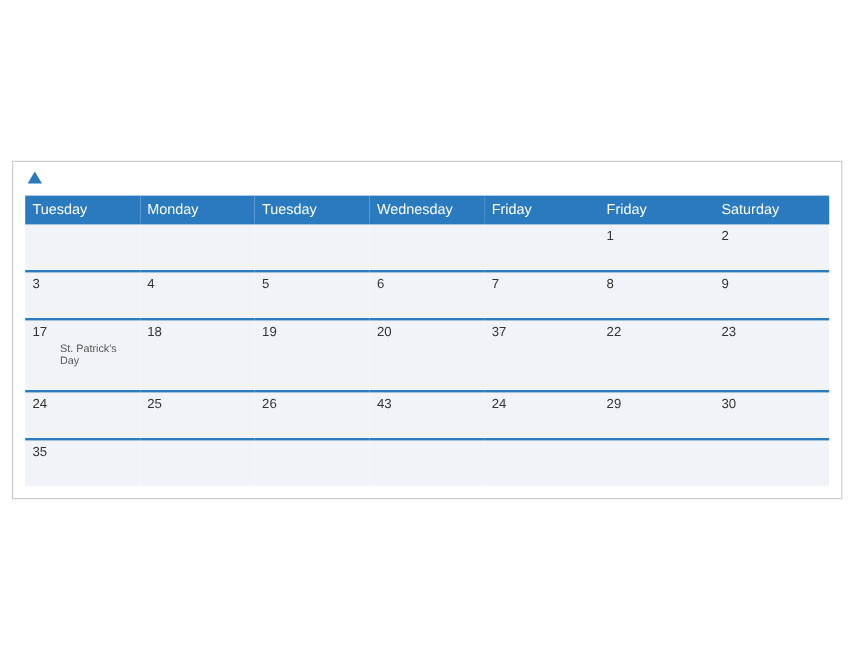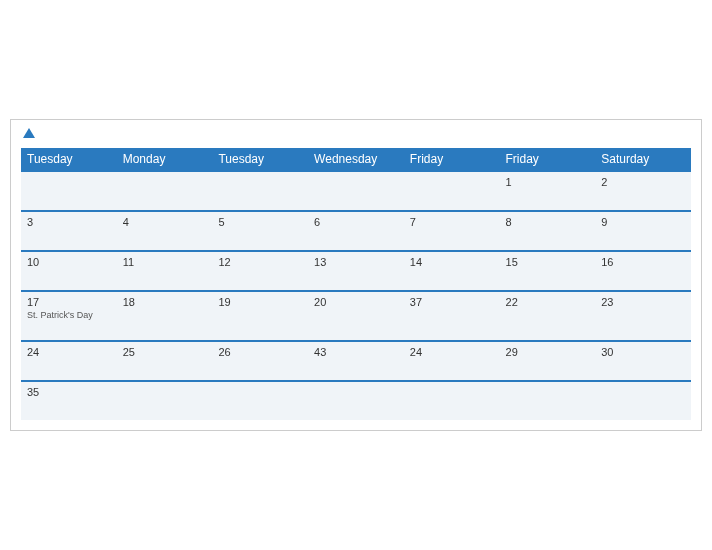--- a/index.html
+++ b/index.html
@@ -97,20 +97,21 @@
     .day-num {
       font-size: 11px;
       color: #333;
       display: block;
       margin-bottom: 2px;
     }
     .holiday {
       font-size: 9px;
       color: #555;
       display: block;
+      margin-left: 23px;
     }
   </style>
 </head>
 <body>
 
 <div class="calendar-wrapper">
   <div class="header-row">
     <div class="logo">
       <span class="logo-general"></span>
       <span style="display:flex; align-items:center;">
@@ -166,43 +167,20 @@
           </td>
           <td>
             <span class="day-num">8</span>
           </td>
           <td>
             <span class="day-num">9</span>
           </td>
         </tr>
         <tr>
           <td>
-            <span class="day-num">10</span>
-          </td>
-          <td>
-            <span class="day-num">11</span>
-          </td>
-          <td>
-            <span class="day-num">12</span>
-          </td>
-          <td>
-            <span class="day-num">13</span>
-          </td>
-          <td>
-            <span class="day-num">14</span>
-          </td>
-          <td>
-            <span class="day-num">15</span>
-          </td>
-          <td>
-            <span class="day-num">16</span>
-          </td>
-        </tr>
-        <tr>
-          <td>
             <span class="day-num">17</span>
             <span class="holiday">St. Patrick's Day</span>
           </td>
           <td>
             <span class="day-num">18</span>
           </td>
           <td>
             <span class="day-num">19</span>
           </td>
           <td>

